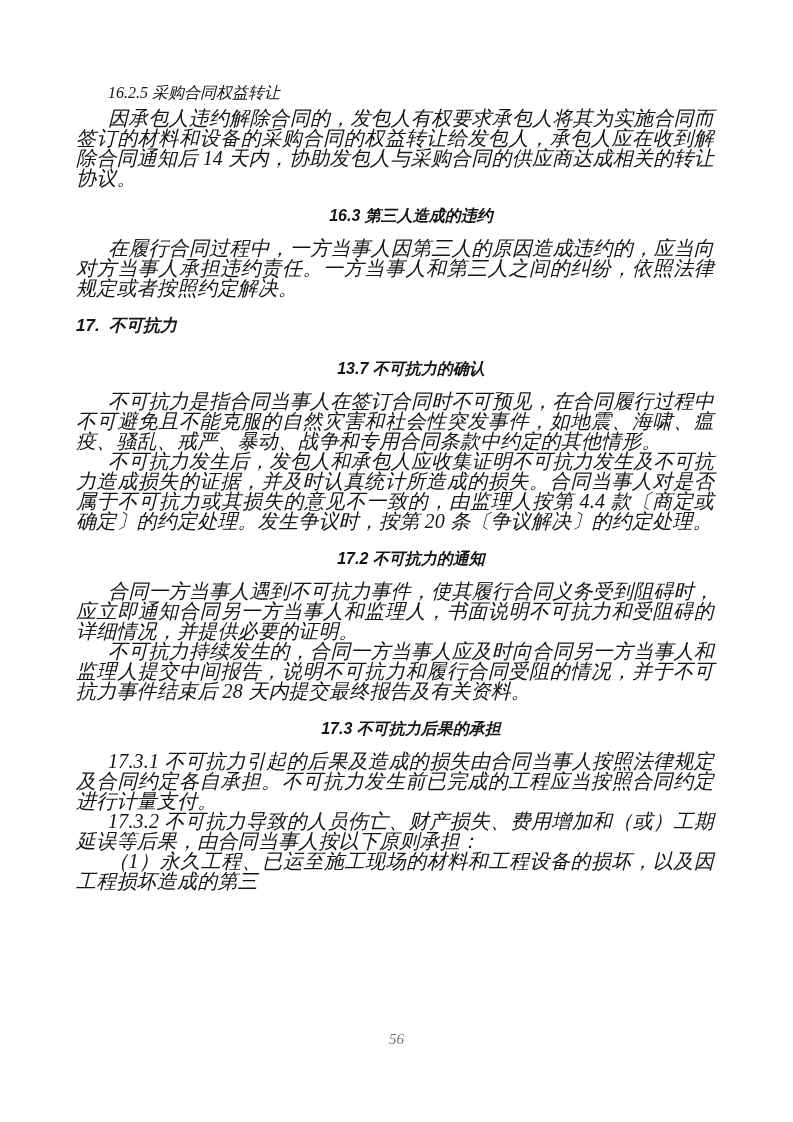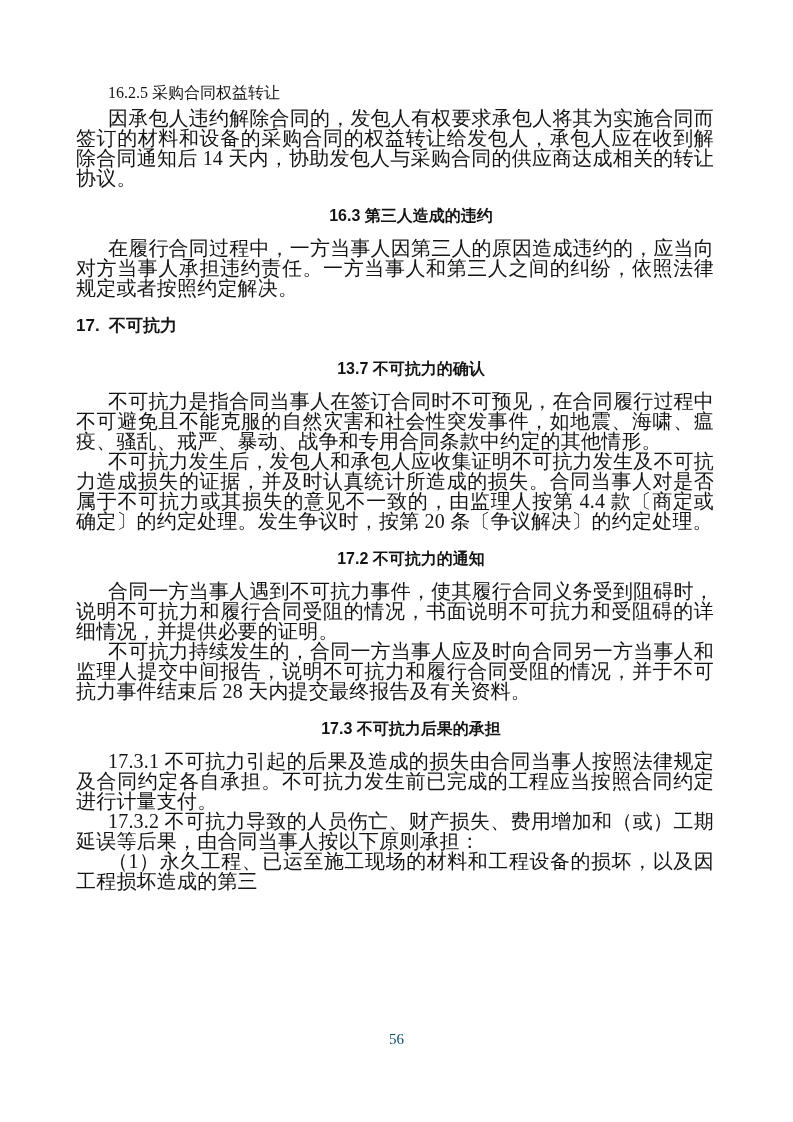--- a/index.html
+++ b/index.html
@@ -8,20 +8,21 @@
     background: #ffffff;
   }
   .page {
     position: relative;
     width: 793px;
     height: 1103px;
     background: #ffffff;
     color: #141414;
     font-family: "Liberation Serif", serif;
     overflow: hidden;
+    font-style: italic;
   }
   .content {
     position: absolute;
     left: 76px;
     top: 78px;
     width: 638px;
   }
   .para {
     margin: 0;
     font-size: 20px;
@@ -58,21 +59,21 @@
     white-space: pre-wrap;
   }
   .page-number {
     position: absolute;
     left: 0;
     right: 0;
     top: 1028px;
     text-align: center;
     font-size: 15px;
     line-height: 22px;
-    color: #0c4a6e;
+    color: #737373;
   }
 </style>
 </head>
 <body>
 
 <div class="page">
   <div class="content">
 
     <h4 class="heading-l3">16.2.5 采购合同权益转让</h4>
     <p class="para">因承包人违约解除合同的，发包人有权要求承包人将其为实施合同而签订的材料和设备的采购合同的权益转让给发包人，承包人应在收到解除合同通知后 14 天内，协助发包人与采购合同的供应商达成相关的转让协议。</p>
@@ -80,21 +81,21 @@
     <h3 class="heading-l2">16.3 第三人造成的违约</h3>
     <p class="para">在履行合同过程中，一方当事人因第三人的原因造成违约的，应当向对方当事人承担违约责任。一方当事人和第三人之间的纠纷，依照法律规定或者按照约定解决。</p>
 
     <h2 class="heading-l1">17.  不可抗力</h2>
 
     <h3 class="heading-l2">13.7 不可抗力的确认</h3>
     <p class="para">不可抗力是指合同当事人在签订合同时不可预见，在合同履行过程中不可避免且不能克服的自然灾害和社会性突发事件，如地震、海啸、瘟疫、骚乱、戒严、暴动、战争和专用合同条款中约定的其他情形。</p>
     <p class="para">不可抗力发生后，发包人和承包人应收集证明不可抗力发生及不可抗力造成损失的证据，并及时认真统计所造成的损失。合同当事人对是否属于不可抗力或其损失的意见不一致的，由监理人按第 4.4 款〔商定或确定〕的约定处理。发生争议时，按第 20 条〔争议解决〕的约定处理。</p>
 
     <h3 class="heading-l2">17.2 不可抗力的通知</h3>
-    <p class="para">合同一方当事人遇到不可抗力事件，使其履行合同义务受到阻碍时，说明不可抗力和履行合同受阻的情况，书面说明不可抗力和受阻碍的详细情况，并提供必要的证明。</p>
+    <p class="para">合同一方当事人遇到不可抗力事件，使其履行合同义务受到阻碍时，应立即通知合同另一方当事人和监理人，书面说明不可抗力和受阻碍的详细情况，并提供必要的证明。</p>
     <p class="para">不可抗力持续发生的，合同一方当事人应及时向合同另一方当事人和监理人提交中间报告，说明不可抗力和履行合同受阻的情况，并于不可抗力事件结束后 28 天内提交最终报告及有关资料。</p>
 
     <h3 class="heading-l2">17.3 不可抗力后果的承担</h3>
     <p class="para">17.3.1 不可抗力引起的后果及造成的损失由合同当事人按照法律规定及合同约定各自承担。不可抗力发生前已完成的工程应当按照合同约定进行计量支付。</p>
     <p class="para">17.3.2 不可抗力导致的人员伤亡、财产损失、费用增加和（或）工期延误等后果，由合同当事人按以下原则承担：</p>
     <p class="para">（1）永久工程、已运至施工现场的材料和工程设备的损坏，以及因工程损坏造成的第三</p>
 
   </div>
 
   <div class="page-number">56</div>

